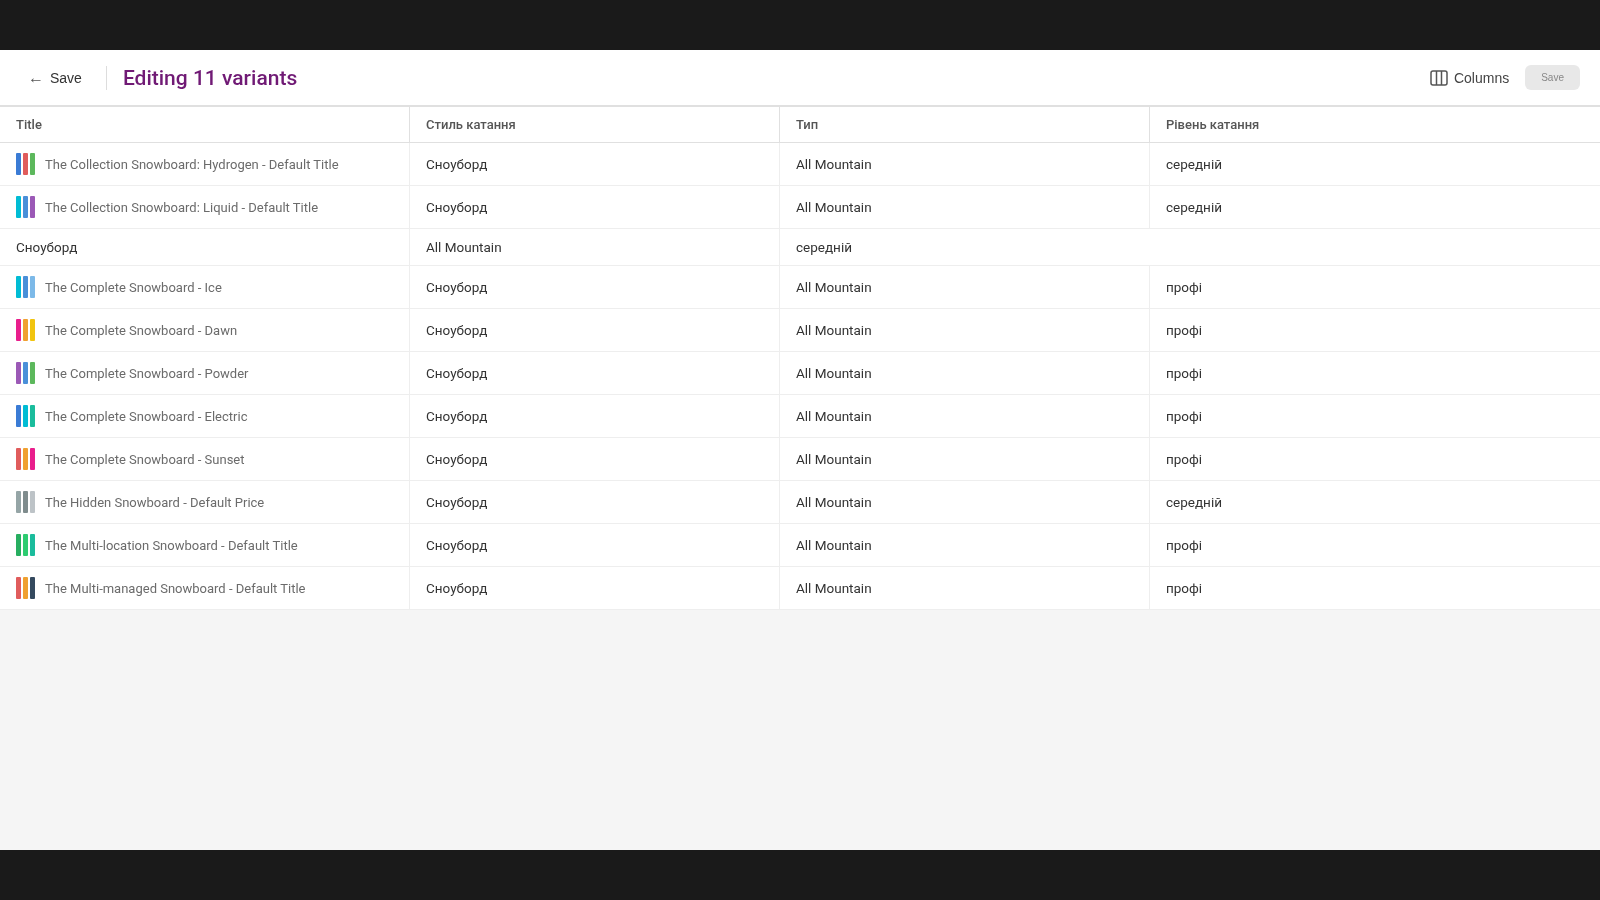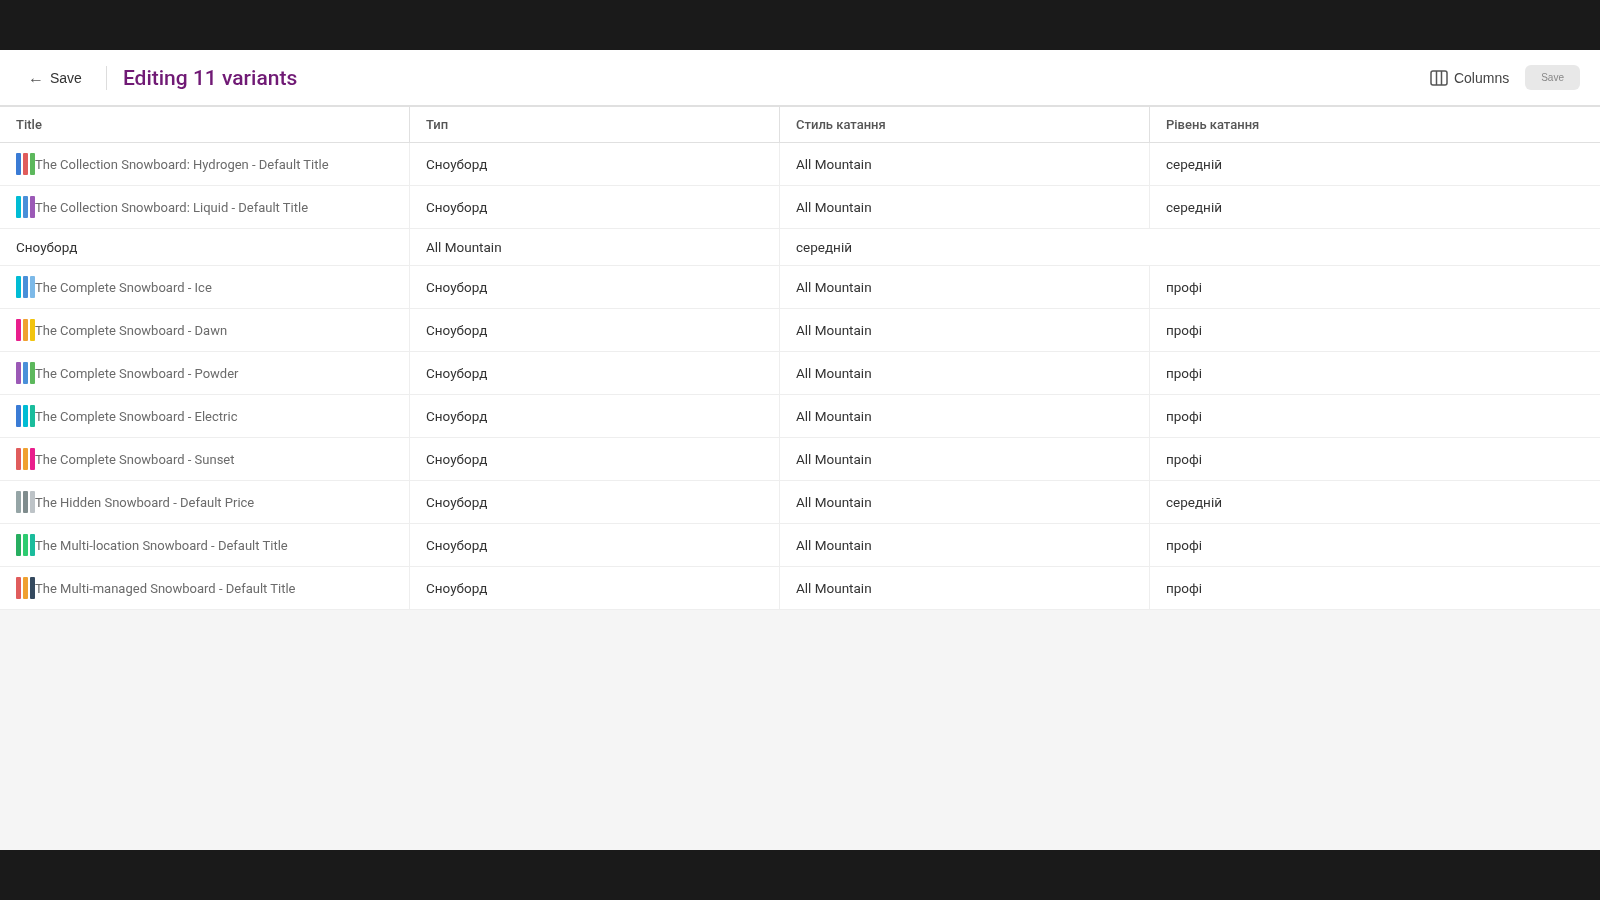--- a/index.html
+++ b/index.html
@@ -111,20 +111,21 @@
       background: #fff;
     }
 
     .td {
       padding: 10px 16px;
       font-size: 13.5px;
       color: #333;
       border-right: 1px solid #eee;
       display: flex;
       align-items: center;
+      gap: 10px;
     }
     .td:last-child { border-right: none; }
 
     .product-icon {
       display: flex;
       gap: 2px;
       flex-shrink: 0;
     }
 
     .product-icon-bar {
@@ -176,24 +177,24 @@
   </div>
 </div>
 
 <div class="table-container">
 
   <div class="table-header">
     <div class="th">
       <span>Title</span>
     </div>
     <div class="th">
+      <span>Стиль катання</span>
+    </div>
+    <div class="th">
       <span>Тип</span>
-    </div>
-    <div class="th">
-      <span>Стиль катання</span>
     </div>
     <div class="th">
       <span>Рівень катання</span>
     </div>
   </div>
 
   <div class="table-body" id="table-body">
   <div class="table-row">
         <div class="td">
           <div class="product-icon">

